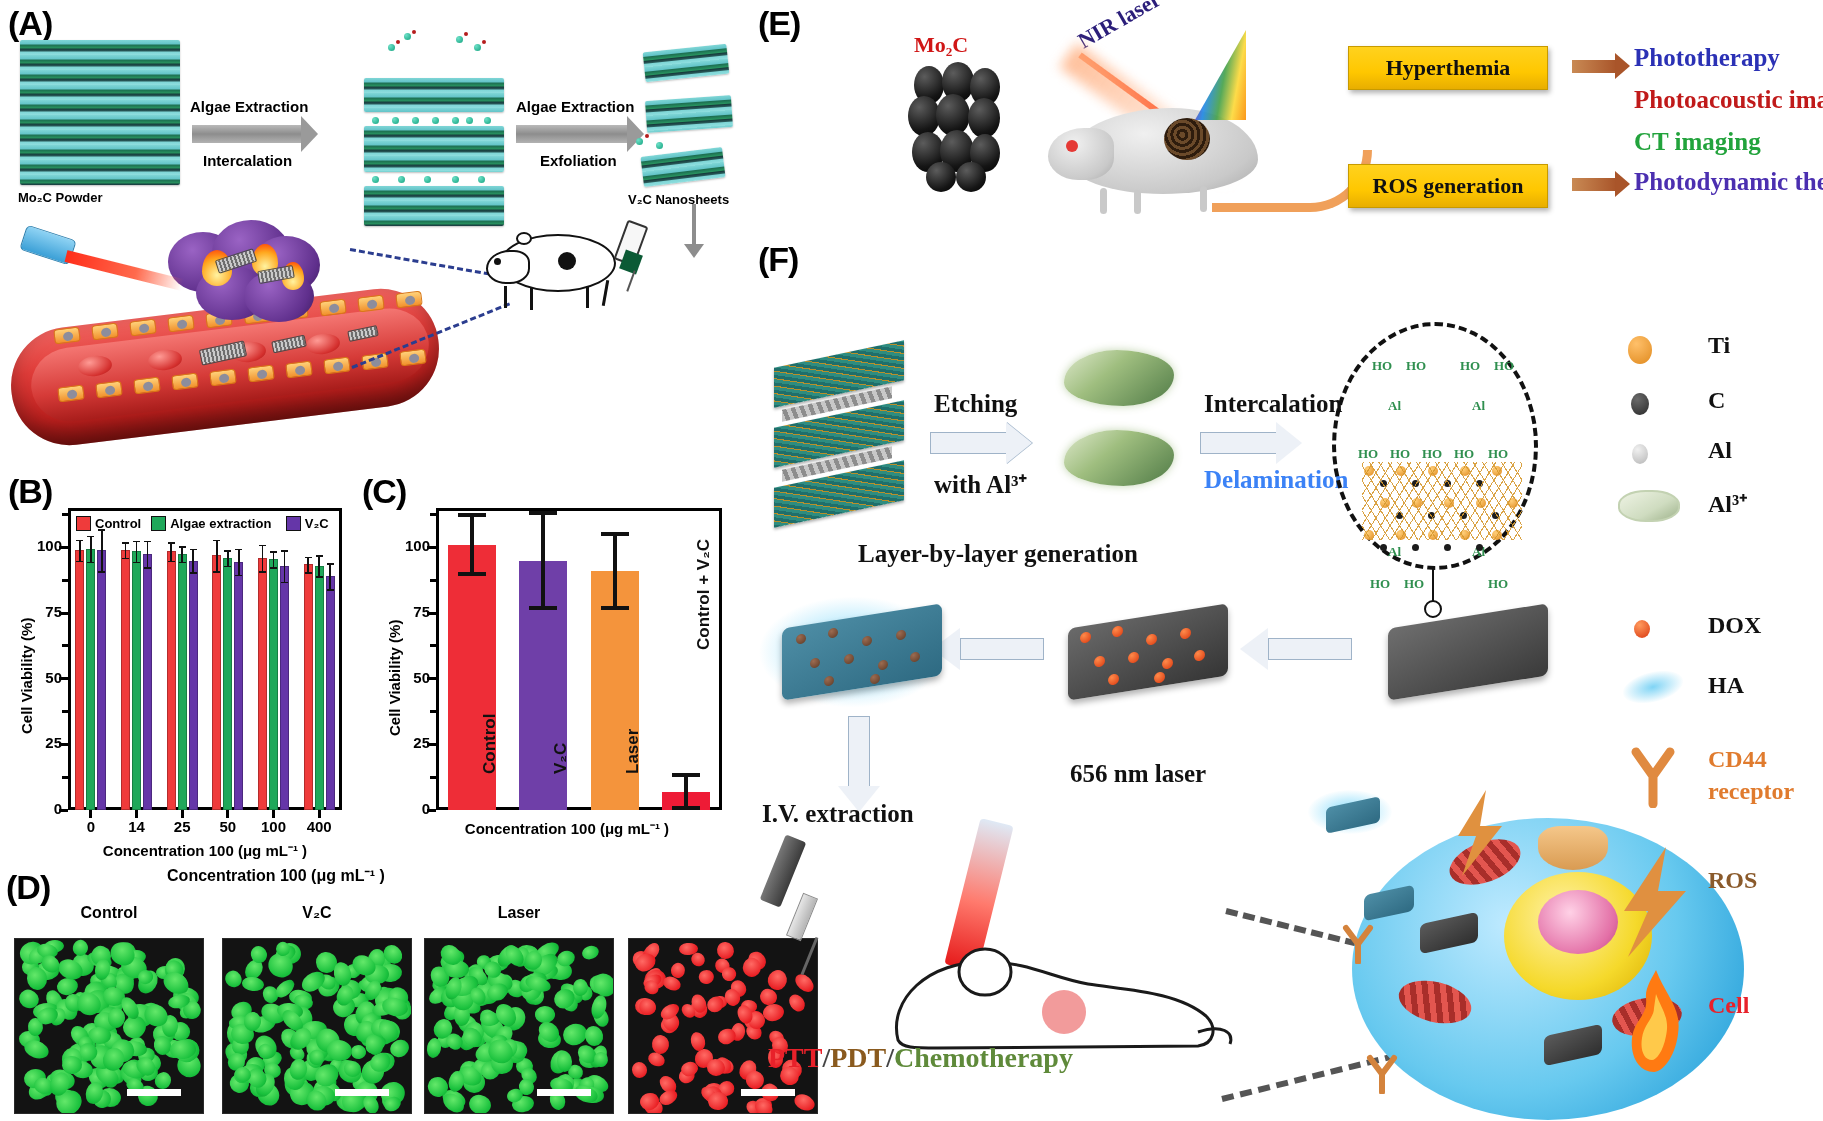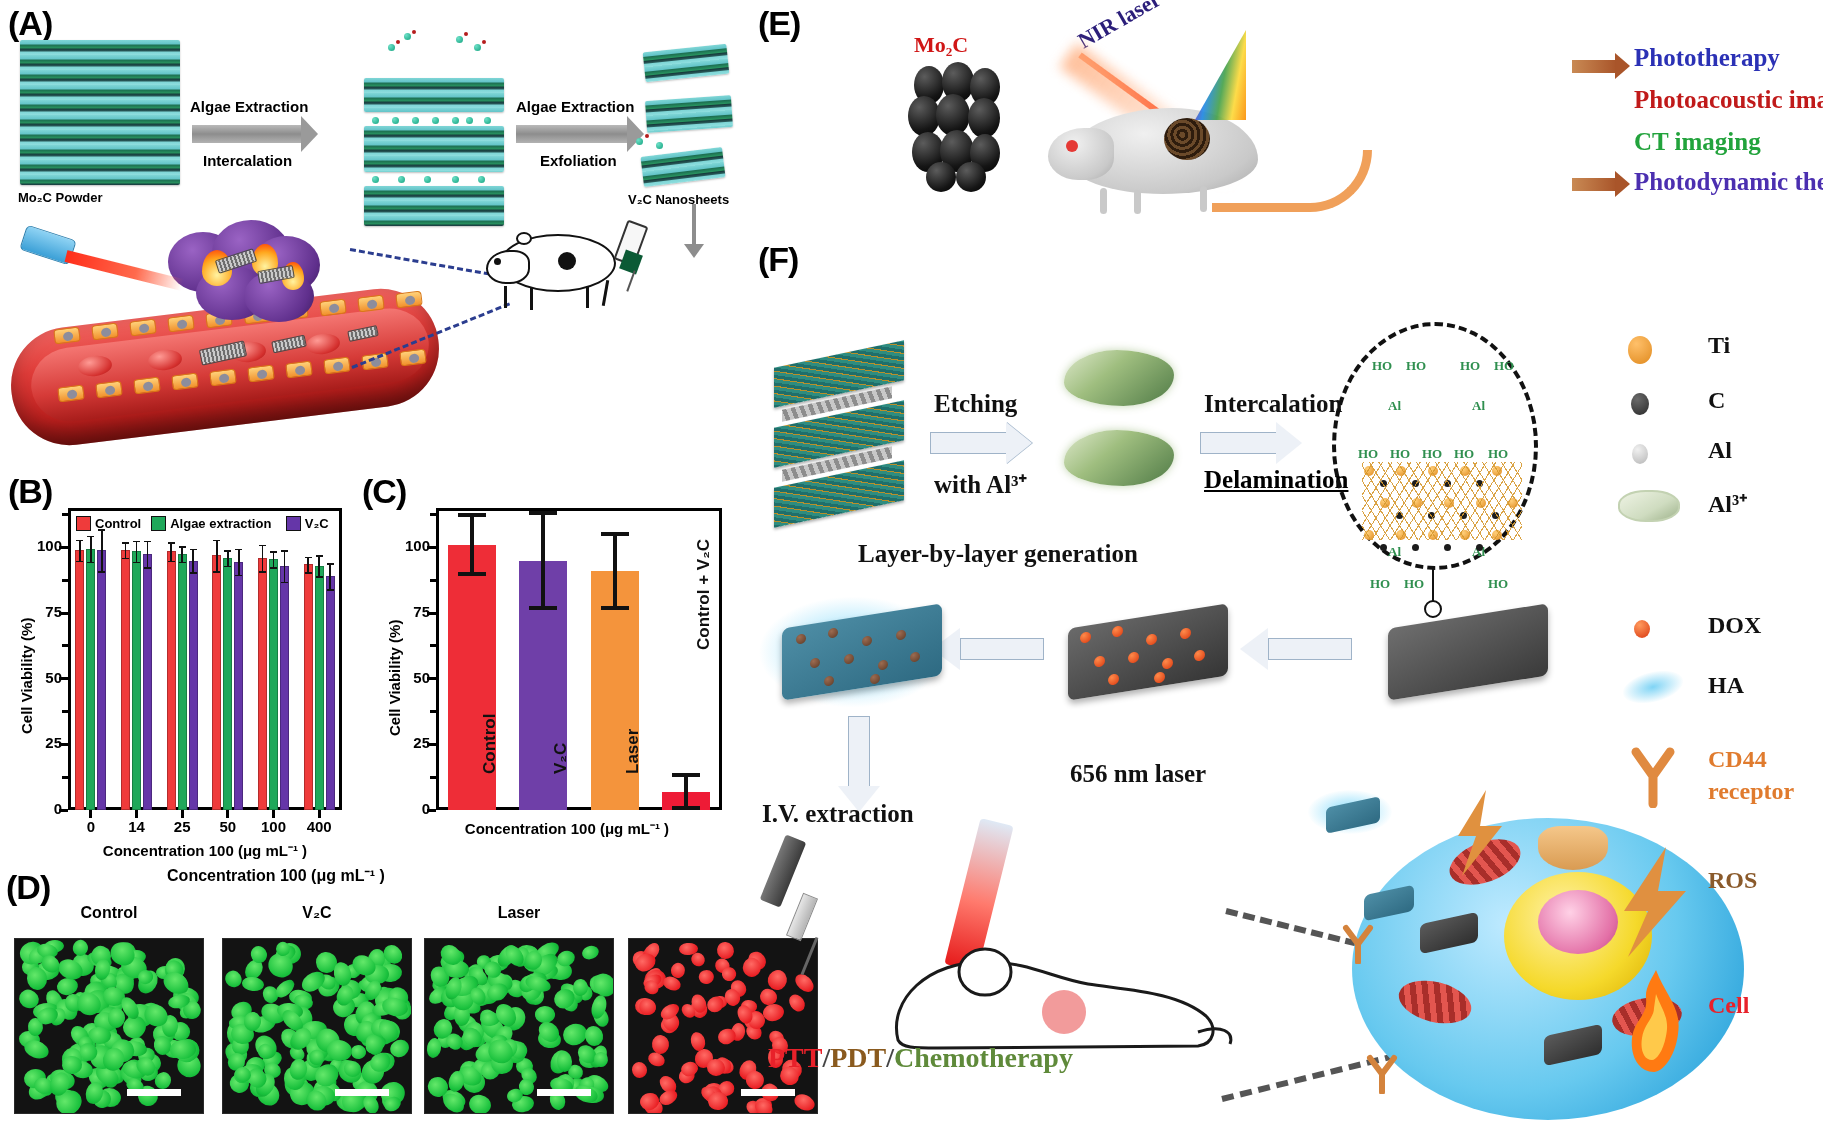--- a/index.html
+++ b/index.html
@@ -1040,20 +1040,22 @@
     <div class="mousebody2" style="left:300px;top:128px;width:66px;height:52px;border-radius:62% 38% 48% 52%;"></div>
     <div style="position:absolute;left:318px;top:140px;width:12px;height:12px;border-radius:50%;background:#e53935;"></div>
     <div style="position:absolute;left:416px;top:118px;width:46px;height:42px;border-radius:50%;background:repeating-radial-gradient(circle at 40% 40%,#6b4a2a 0 3px,#2e1c0d 3px 6px);"></div>
     <div class="rainbow-fan" style="left:440px;top:30px;width:58px;height:90px;clip-path:polygon(12% 100%,100% 0,100% 100%);opacity:.9;"></div>
     <div style="position:absolute;left:464px;top:150px;width:160px;height:62px;border-bottom:9px solid #f0a05a;border-right:9px solid #f0a05a;border-radius:0 0 80px 0;"></div>
     <div style="position:absolute;left:352px;top:188px;width:7px;height:26px;background:#c9c9c9;border-radius:4px;"></div>
     <div style="position:absolute;left:386px;top:190px;width:7px;height:24px;background:#c9c9c9;border-radius:4px;"></div>
     <div style="position:absolute;left:452px;top:186px;width:7px;height:26px;background:#c9c9c9;border-radius:4px;"></div>
   </div>
 
+  <div class="yellowbox" style="left:600px;top:46px;width:200px;height:44px;">Hyperthemia</div>
+  <div class="yellowbox" style="left:600px;top:164px;width:200px;height:44px;">ROS generation</div>
 
   <div class="brownarrow" style="left:824px;top:60px;width:44px;"></div>
   <div class="brownarrow" style="left:824px;top:178px;width:44px;"></div>
 
   <div id="eOutcomes">
       <div class="serifTxt" style="left:886px;top:44px;font-size:25px;color:#2b31b5;">Phototherapy</div>
       <div class="serifTxt" style="left:886px;top:86px;font-size:25px;color:#c01a1a;">Photoacoustic imaging</div>
       <div class="serifTxt" style="left:886px;top:128px;font-size:25px;color:#22a33c;">CT imaging</div>
       <div class="serifTxt" style="left:886px;top:168px;font-size:25px;color:#4b2fb0;">Photodynamic therapy</div>
     </div>
@@ -1074,21 +1076,21 @@
   <div class="hollowarrow" style="left:182px;top:202px;width:80px;height:22px;"></div>
   <div style="position:absolute;left:258px;top:192px;width:0;height:0;border-left:26px solid #edf1f7;border-top:21px solid transparent;border-bottom:21px solid transparent;filter:drop-shadow(1px 0 0 #9fb3c8);"></div>
   <div class="serifTxt" style="left:186px;top:236px;font-size:25px;color:#111;">with Al³⁺</div>
 
   <div class="greenpod" style="left:316px;top:120px;width:110px;height:56px;"></div>
   <div class="greenpod" style="left:316px;top:200px;width:110px;height:56px;"></div>
 
   <div class="serifTxt" style="left:456px;top:160px;font-size:25px;color:#111;">Intercalation</div>
   <div class="hollowarrow" style="left:452px;top:202px;width:80px;height:22px;"></div>
   <div style="position:absolute;left:528px;top:192px;width:0;height:0;border-left:26px solid #edf1f7;border-top:21px solid transparent;border-bottom:21px solid transparent;"></div>
-  <div class="serifTxt" style="left:456px;top:236px;font-size:25px;color:#000000;text-decoration:underline;">Delamination</div>
+  <div class="serifTxt" style="left:456px;top:236px;font-size:25px;color:#3b82f6;">Delamination</div>
 
   <div style="position:absolute;left:584px;top:92px;width:206px;height:248px;border:4px dashed #111;border-radius:50%;"></div>
   <div id="fLattice">
       <div style="position:absolute;left:624px;top:128px;font-size:13px;font-weight:bold;color:#2f8f4f;font-family:&quot;Liberation Serif&quot;,serif;">HO</div>
       <div style="position:absolute;left:658px;top:128px;font-size:13px;font-weight:bold;color:#2f8f4f;font-family:&quot;Liberation Serif&quot;,serif;">HO</div>
       <div style="position:absolute;left:712px;top:128px;font-size:13px;font-weight:bold;color:#2f8f4f;font-family:&quot;Liberation Serif&quot;,serif;">HO</div>
       <div style="position:absolute;left:746px;top:128px;font-size:13px;font-weight:bold;color:#2f8f4f;font-family:&quot;Liberation Serif&quot;,serif;">HO</div>
       <div style="position:absolute;left:610px;top:216px;font-size:13px;font-weight:bold;color:#2f8f4f;font-family:&quot;Liberation Serif&quot;,serif;">HO</div>
       <div style="position:absolute;left:642px;top:216px;font-size:13px;font-weight:bold;color:#2f8f4f;font-family:&quot;Liberation Serif&quot;,serif;">HO</div>
       <div style="position:absolute;left:674px;top:216px;font-size:13px;font-weight:bold;color:#2f8f4f;font-family:&quot;Liberation Serif&quot;,serif;">HO</div>

